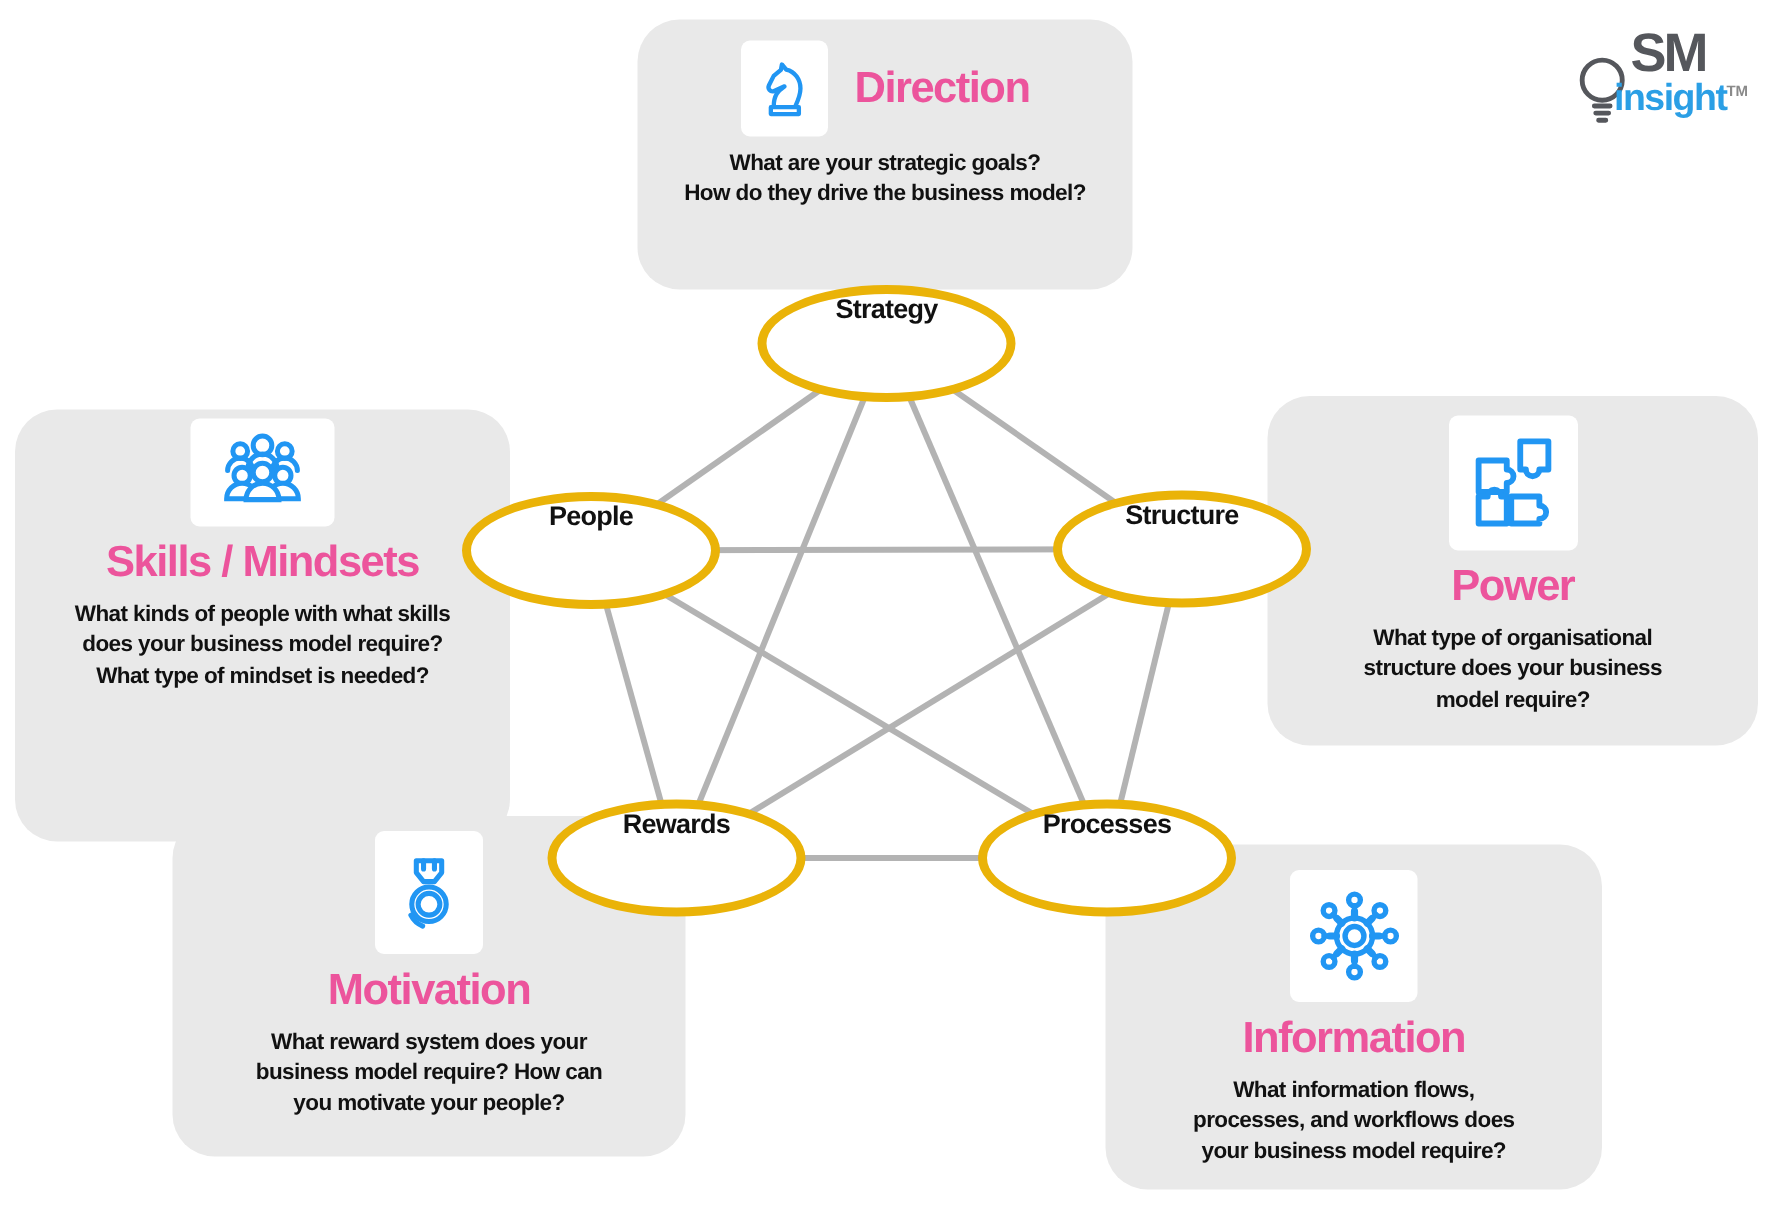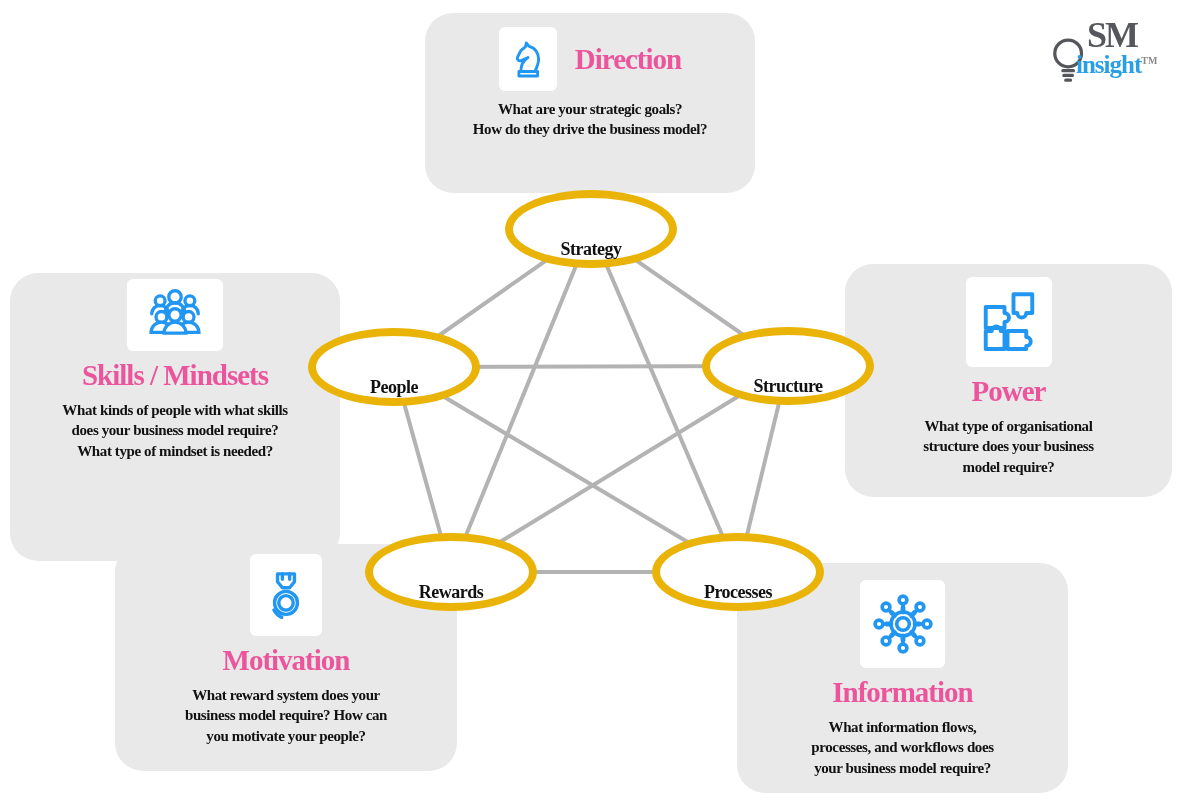--- a/index.html
+++ b/index.html
@@ -1,18 +1,18 @@
 <!DOCTYPE html>
 <html><head>
 <meta charset="utf-8">
 <style>
   html,body{margin:0;padding:0;background:#fff;}
   .stage{
     position:relative;width:1183px;height:809px;background:#fff;
-    font-family:Liberation Serif, serif;overflow:hidden;color:#111;
+    font-family:Liberation Sans, sans-serif;overflow:hidden;color:#111;
   }
   
   #edges{position:absolute;left:0;top:0;width:1183px;height:809px;z-index:2;}
   
   .card{position:absolute;background:#E9E9E9;border-radius:28px;text-align:center;z-index:1;}
   .card-direction{left:425px;top:13px;width:330px;height:180px;}
   .card-skills{left:10px;top:273px;width:330px;height:288px;}
   .card-power{left:845px;top:264px;width:327px;height:233px;}
   .card-motivation{left:115px;top:544px;width:342px;height:227px;}
   .card-information{left:737px;top:563px;width:331px;height:230px;}
@@ -24,21 +24,21 @@
   .icon-box{background:#fff;border-radius:6px;display:flex;align-items:center;
             justify-content:center;margin:0 auto;}
   .ib-direction{width:58px;height:64px;margin:0;}
   .ib-skills{width:96px;height:72px;margin-top:6px;}
   .ib-power{width:86px;height:90px;margin-top:13px;}
   .ib-motivation{width:72px;height:82px;margin-top:10px;}
   .ib-information{width:85px;height:88px;margin-top:17px;}
   .icon-box svg{display:block;}
   
   .node{position:absolute;width:172px;height:78px;box-sizing:border-box;background:#fff;
-        border:8px solid #eab308;border-radius:50%;display:flex;align-items:flex-end;
+        border:6px solid #eab308;border-radius:50%;display:flex;align-items:flex-start;
         justify-content:center;z-index:3;}
   .node span{font-size:18px;font-weight:bold;letter-spacing:-0.5px;color:#111;}
   
   .logo{position:absolute;left:1050px;top:18px;width:132px;height:86px;z-index:4;}
   .logo-bulb{position:absolute;left:0;top:16px;}
   .logo-sm{position:absolute;left:37px;top:-4px;font-size:36px;font-weight:bold;
            color:#55575C;letter-spacing:-2px;}
   .logo-insight{position:absolute;left:26px;top:33px;font-size:25px;font-weight:bold;
                 color:#2B9FE5;letter-spacing:-1px;}
   .logo-insight sup{font-size:10px;color:#8a8a8a;letter-spacing:0;}

